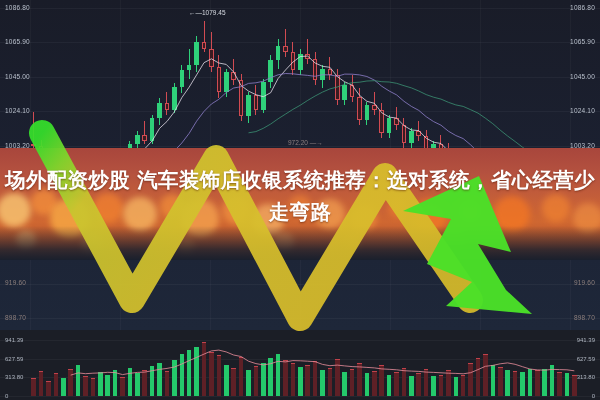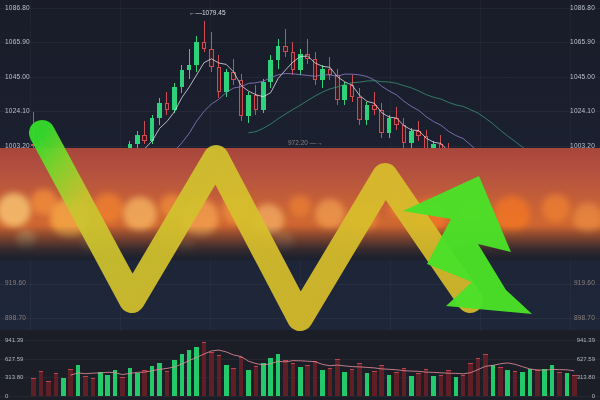--- a/index.html
+++ b/index.html
@@ -559,14 +559,15 @@
         <stop offset="85%" stop-color="#d8bd2b"></stop>
         <stop offset="100%" stop-color="#d6bb2a"></stop>
       </linearGradient>
     </defs>
     <polyline id="arrow-path" points="42,133 132,300 216,158 300,318 385,176 470,300" fill="none" stroke="url(#agrad)" stroke-width="26" stroke-linecap="round" stroke-linejoin="round" opacity="0.93"></polyline>
     <g>
       <polygon points="542,308 456,300 482,276 437,258 461,213 413,205 489,170 521,246 488,238 516,284" fill="#4ae028" opacity="0.97" transform="translate(-10,6) rotate(0)"></polygon>
     </g>
   </svg>
 
+  <div id="promo-text">场外配资炒股 汽车装饰店收银系统推荐：选对系统，省心经营少走弯路</div>
 
 </div>
 
 </body></html>

